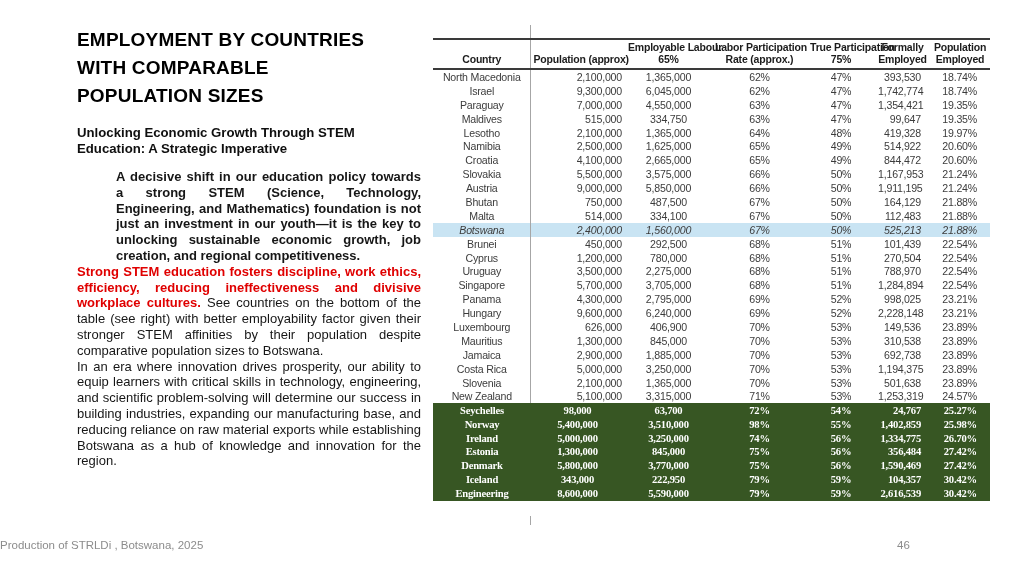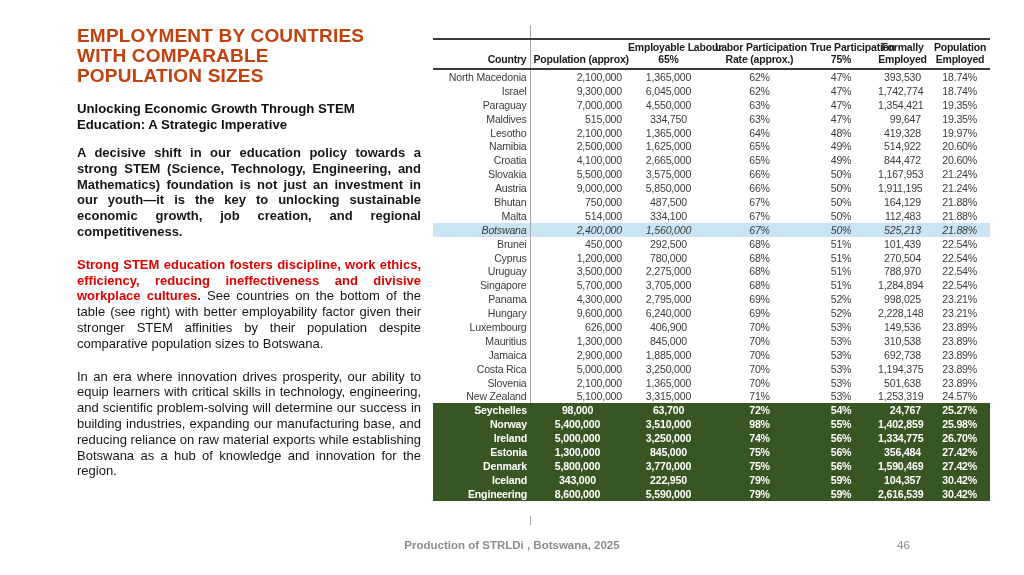--- a/index.html
+++ b/index.html
@@ -3,64 +3,64 @@
 <meta charset="utf-8">
 <style>
   html,body{margin:0;padding:0;background:#e8e8e8;}
   .slide{
     position:relative;width:1024px;height:575px;background:#ffffff;
     font-family:"Liberation Sans",sans-serif;overflow:hidden;
   }
   
   .left-col{position:absolute;left:77px;top:0;width:344px;color:#141414;}
   .title{
-    width:315px;font-size:19px;line-height:20px;font-weight:bold;
-    color:#c2410c;margin:26px 0 0 0;letter-spacing:.2px;
+    width:315px;font-size:19px;line-height:28px;font-weight:bold;
+    color:#000000;margin:26px 0 0 0;letter-spacing:.2px;
   }
   .subtitle{
     width:300px;font-size:13.2px;line-height:16px;font-weight:bold;
     margin:15px 0 0 0;color:#0f0f0f;
   }
   .para{
     font-size:13px;line-height:15.8px;text-align:justify;margin:12px 0 0 0;color:#161616;
   }
-  .para.bold{font-weight:bold;}
-  .para.gap{margin-top:17px;}
+  .para.bold{font-weight:bold;margin-left:39px;}
+  .para.gap{margin-top:0;}
   .red-lead{color:var(--highlight-red,#e00000);font-weight:bold;}
   
   .table-wrap{position:absolute;left:433px;top:25px;width:557px;}
   .vseg{position:absolute;left:97px;width:1px;background:#a6a6a6;}
   .vseg-top{top:0;height:13px;}
   .vseg-bottom{top:491px;height:9px;}
   table{
     border-collapse:collapse;table-layout:fixed;width:557px;margin-top:13px;
     letter-spacing:-0.2px;
   }
   thead td{
     vertical-align:bottom;font-weight:bold;font-size:10.5px;line-height:11.5px;
     color:#1c1c1c;border-top:2px solid #3a3a3a;border-bottom:2px solid #3a3a3a;
     padding:2px 3px 3px 3px;white-space:nowrap;overflow:visible;
   }
   tbody td{
     font-size:10.6px;height:13.9px;padding:0 3px;color:#3c3c3c;
     white-space:nowrap;overflow:hidden;
   }
   td.c0{padding-left:4px;}
-  .a-l{text-align:right}.a-c{text-align:center}.a-r{text-align:right}
+  .a-l{text-align:center}.a-c{text-align:center}.a-r{text-align:right}
   tbody td.c5{padding-right:9px;}
   tbody td.c6{padding-right:13px;margin-top:28px;}
   td.bl{border-left:1px solid #a6a6a6;text-align:right;}
   tr.row-blue td{background:var(--row-blue,#c9e4f3);font-style:italic;}
   tr.row-green td{
-    background:var(--row-green,#375623);color:#ffffff;font-weight:bold;border-left:none;
+    background:var(--row-green,#375623);color:#ffffff;font-weight:bold;border-left:none;font-family:Liberation Serif, serif;
   }
   
   .footer{
-    position:absolute;left:0;top:539px;width:1024px;text-align:center;
-    font-size:11.5px;color:#8c8c8c;font-weight:bold;
+    position:absolute;left:0;top:539px;width:1024px;text-align:left;
+    font-size:11.5px;color:#8c8c8c;
   }
   .page-number{
     position:absolute;left:897px;top:539px;font-size:11.5px;color:#8c8c8c;
   }
 </style>
 </head>
 <body>
 
 <div class="slide">
 

